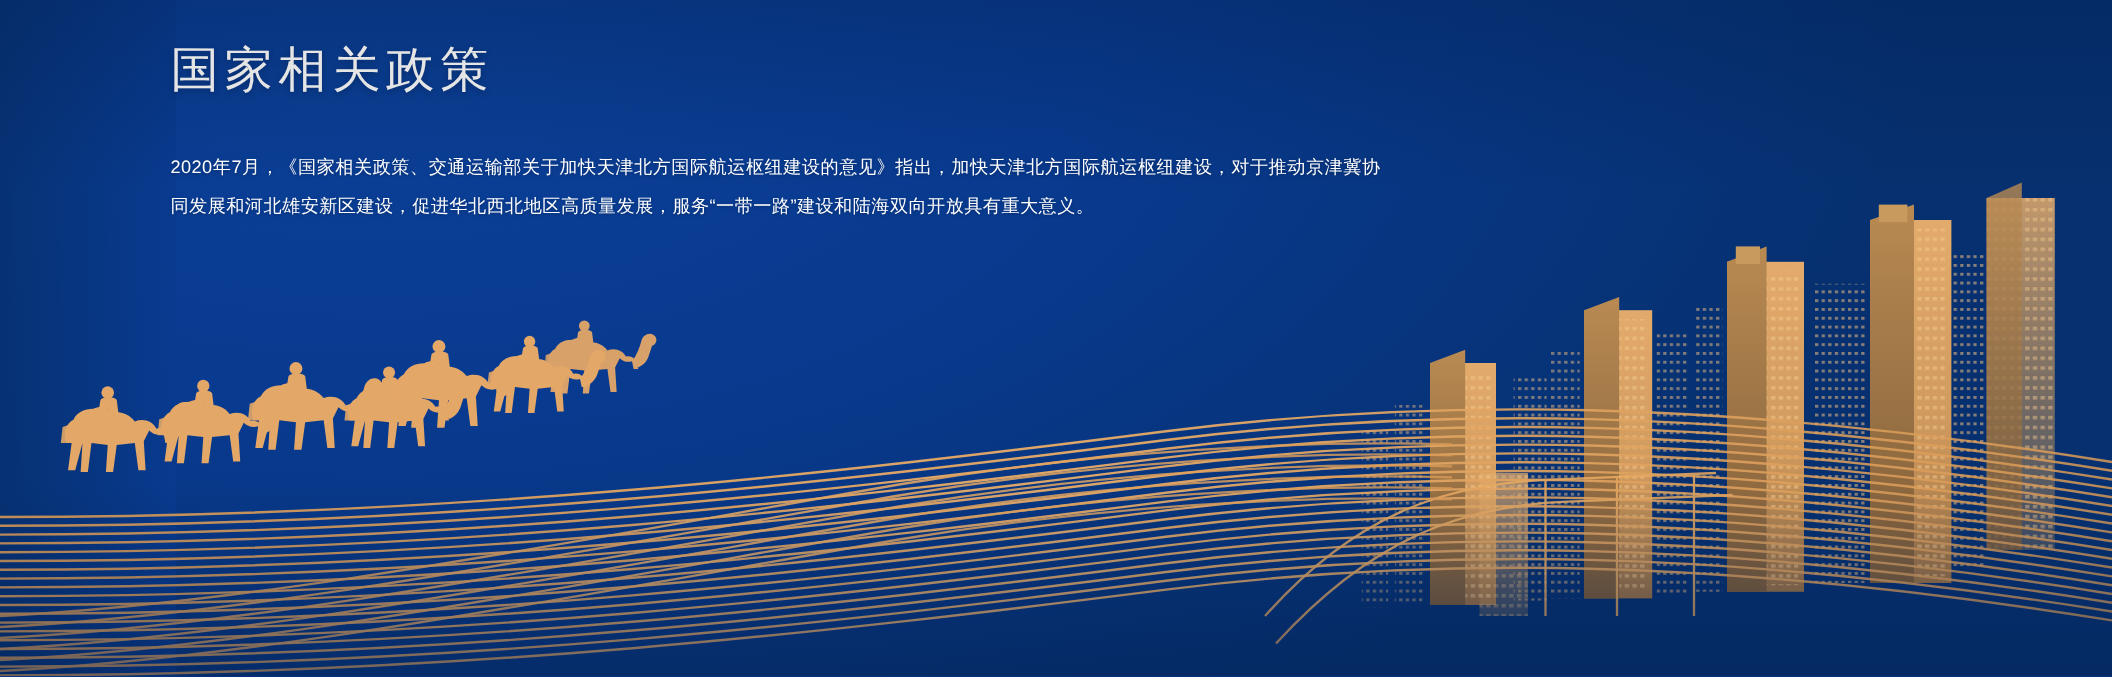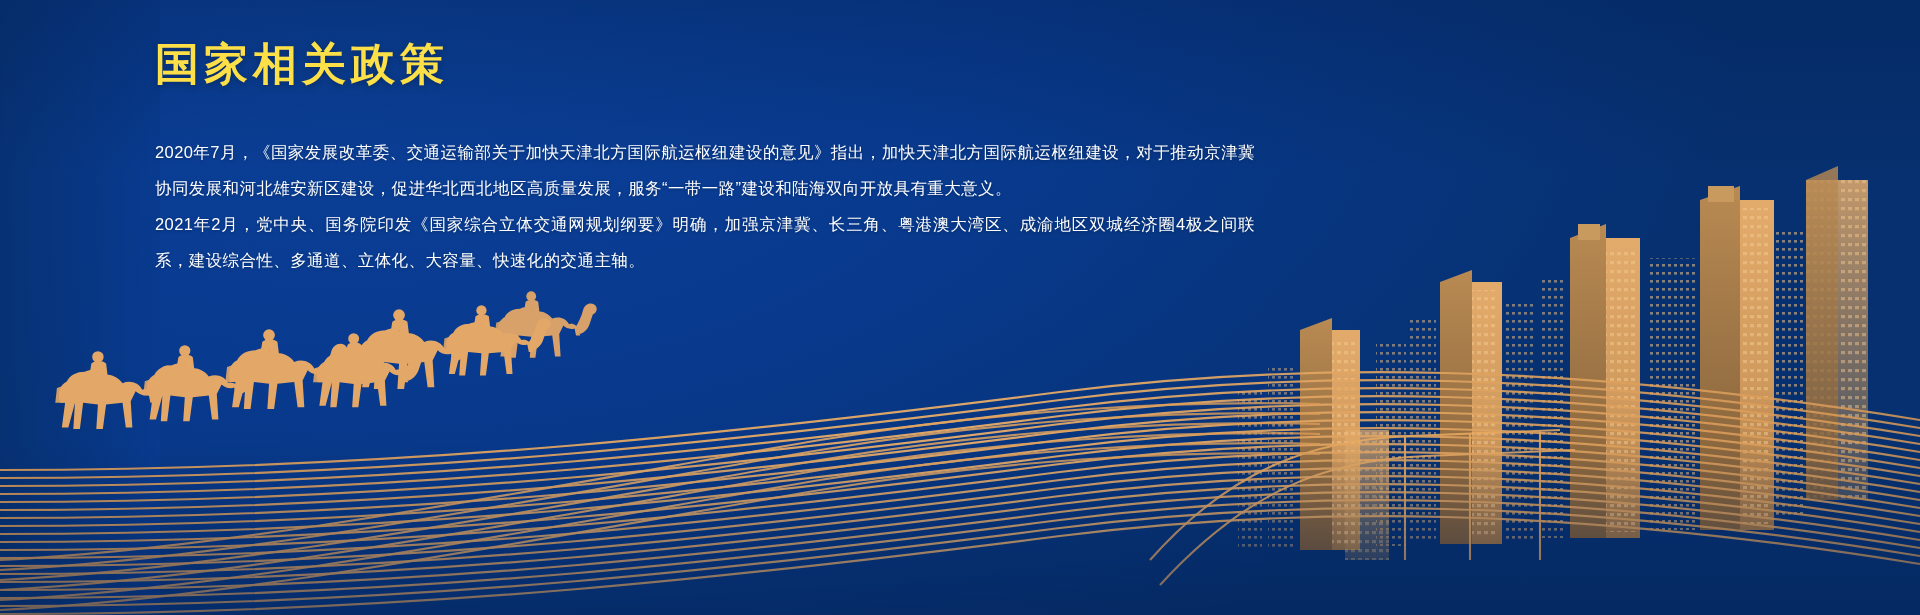--- a/index.html
+++ b/index.html
@@ -45,25 +45,25 @@
   .layer svg { display: block; width: 1920px; height: 615px; }
 
   
   .content {
     position: absolute;
     left: 155px;
     top: 38px;
     width: 1100px;
   }
   .page-title {
-    color: #fde047;
+    color: #e5e5e5;
     font-size: 44px;
     line-height: 1.2;
     letter-spacing: 5px;
-    font-weight: 700;
+    font-weight: 400;
     margin: 0 0 44px 0;
     text-shadow: 0 2px 6px rgba(0,0,0,.25);
   }
   .para {
     color: #ffffff;
     font-size: 16.5px;
     line-height: 2.18;
     letter-spacing: .4px;
     margin: 0;
     text-align: justify;
@@ -259,17 +259,16 @@
           </g>
       </g>
     </svg>
   </div>
 
   <div class="bg-vign"></div>
 
   <div class="content">
     <h1 class="page-title">国家相关政策</h1>
 
-    <p class="para">2020年7月，《国家发展改革委、交通运输部关于加快天津北方国际航运枢纽建设的意见》指出，加快天津北方国际航运枢纽建设，对于推动京津冀协同发展和河北雄安新区建设，促进华北西北地区高质量发展，服务“一带一路”建设和陆海双向开放具有重大意义。</p>
-    <p class="para">2021年2月，党中央、国务院印发《国家综合立体交通网规划纲要》明确，加强京津冀、长三角、粤港澳大湾区、成渝地区双城经济圈4极之间联系，建设综合性、多通道、立体化、大容量、快速化的交通主轴。</p>
+    <p class="para">2020年7月，《国家相关政策、交通运输部关于加快天津北方国际航运枢纽建设的意见》指出，加快天津北方国际航运枢纽建设，对于推动京津冀协同发展和河北雄安新区建设，促进华北西北地区高质量发展，服务“一带一路”建设和陆海双向开放具有重大意义。</p>
   </div>
 
 </div>
 
 </body></html>

